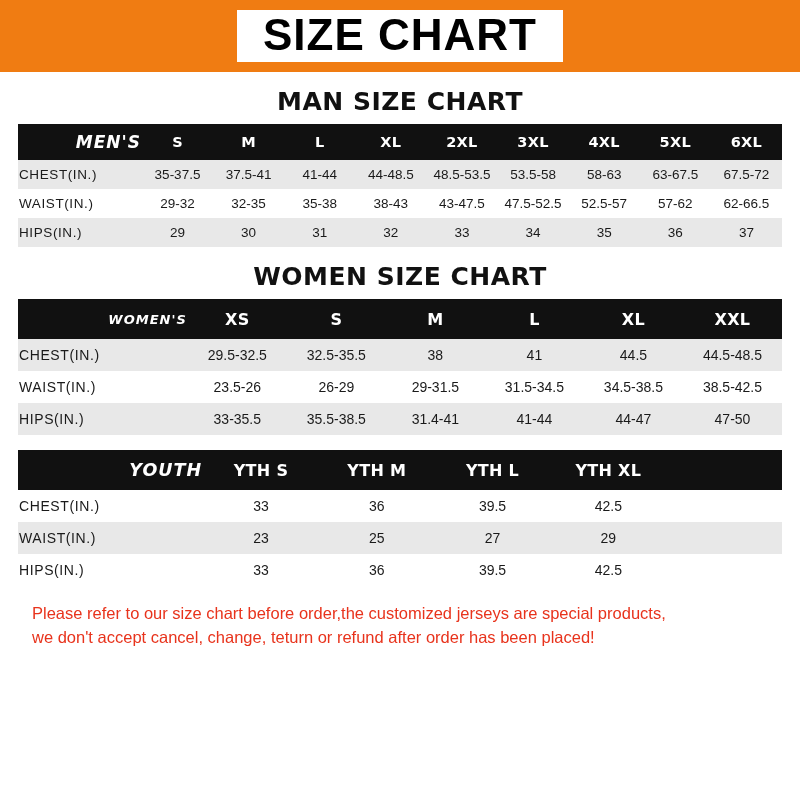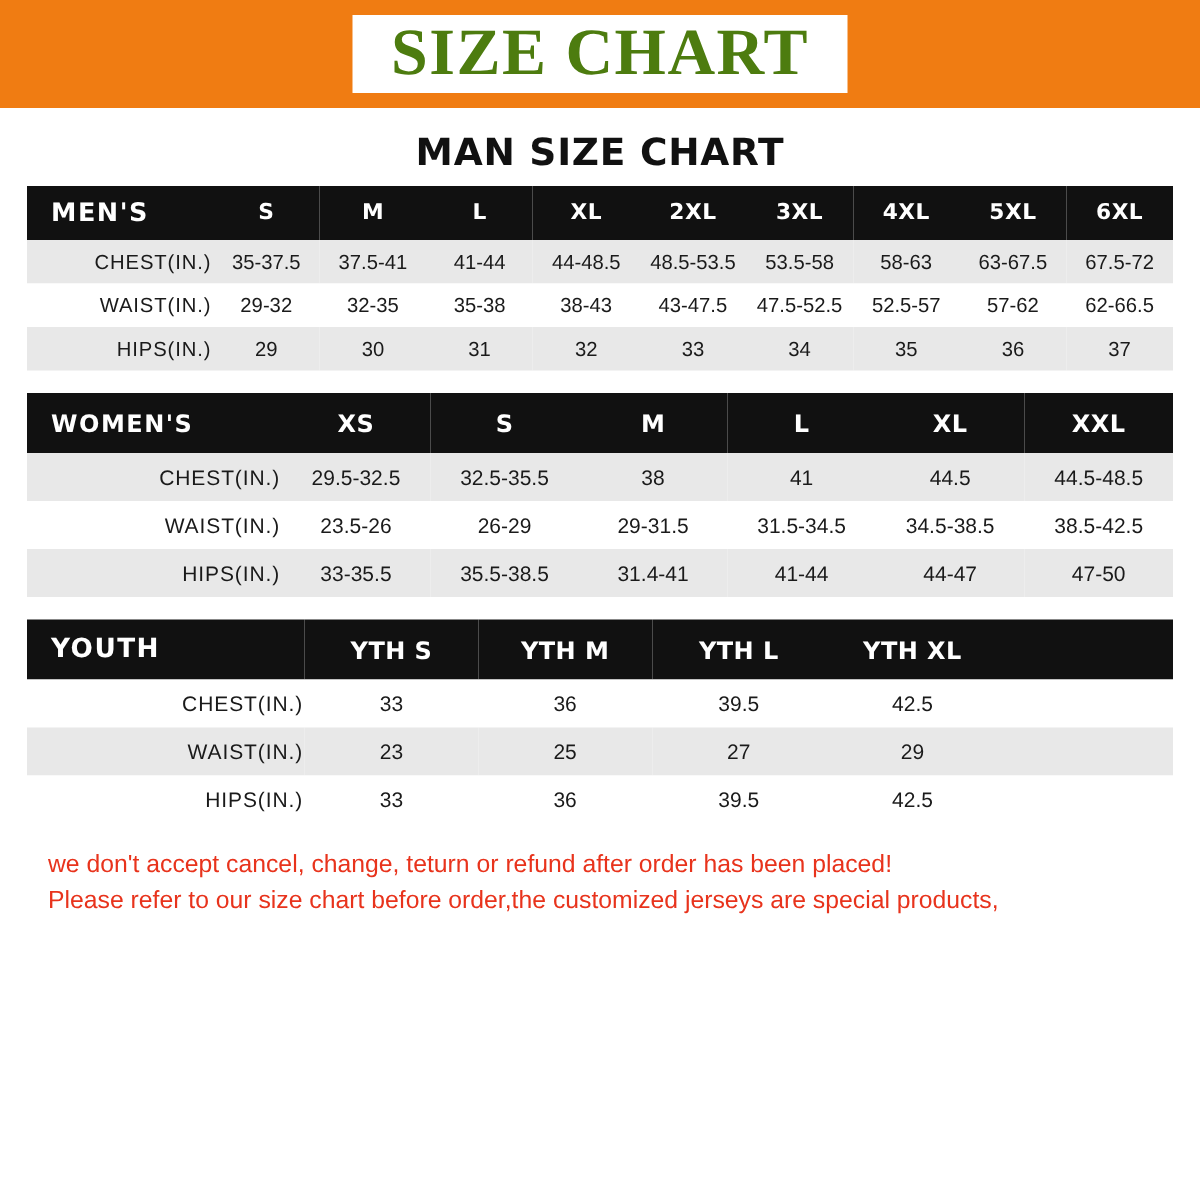--- a/index.html
+++ b/index.html
@@ -30,25 +30,25 @@
     position: relative;
   }
   .header-band .side {
     position: absolute;
     top: 0;
     bottom: 0;
     width: 28px;
     background: #F07C12;
   }
   .header-title {
-    font-family: Liberation Serif, serif;
+    font-family: Liberation Sans, sans-serif;
     font-weight: bold;
     font-size: 44px;
     letter-spacing: 1px;
-    color: #4d7c0f;
+    color: #000000;
     background: #ffffff;
     padding: 2px 26px 4px 26px;
     line-height: 1.05;
     text-align: center;
   }
   .content {
     padding: 0 18px;
     box-sizing: border-box;
   }
   .section {
@@ -74,43 +74,44 @@
     background: #111111;
     color: #ffffff;
     font-family: "DejaVu Sans", sans-serif;
     font-weight: bold;
     height: 34px;
     font-size: 14.5px;
     text-align: center;
     letter-spacing: 0.3px;
   }
   table.chart thead th.rowlabel {
-    text-align: left;
+    text-align: right;
     padding-left: 16px;
     font-size: 17px;
     letter-spacing: 1px;
+    font-style: italic;
   }
   table.chart tbody td {
     height: 27px;
     text-align: center;
     font-size: 13.5px;
     color: #1a1a1a;
     font-family: "Liberation Sans", sans-serif;
   }
   table.chart tbody td.rowlabel {
-    text-align: right;
+    text-align: left;
     letter-spacing: 0.6px;
     font-size: 13.5px;
   }
   table.chart tbody tr.light td { background: #e8e8e8; }
   table.chart tbody tr.white td { background: #ffffff; }
 
   
   .women table.chart thead th { height: 38px; font-size: 16px; }
-  .women table.chart thead th.rowlabel { font-size: 16px; }
+  .women table.chart thead th.rowlabel { font-size: 13px; }
   .women table.chart tbody td { height: 30px; font-size: 14px; }
 
   .youth table.chart thead th { height: 38px; font-size: 16px; }
   .youth table.chart thead th.rowlabel { font-size: 17.5px; }
   .youth table.chart tbody td { height: 30px; font-size: 14px; }
 
   .notice {
     margin-top: 16px;
     padding: 0 14px;
     color: #E8331C;
@@ -185,20 +186,21 @@
             <td>34</td>
             <td>35</td>
             <td>36</td>
             <td>37</td>
           </tr>
         </tbody>
       </table>
     </div>
 
     <div class="section women">
+      <div class="section-title">WOMEN SIZE CHART</div>
       <table class="chart">
         <thead>
           <tr>
             <th class="rowlabel" style="width:20%">WOMEN'S</th>
             <th>XS</th>
             <th>S</th>
             <th>M</th>
             <th>L</th>
             <th>XL</th>
             <th>XXL</th>
@@ -271,18 +273,18 @@
             <td>36</td>
             <td>39.5</td>
             <td>42.5</td>
             <td></td>
           </tr>
         </tbody>
       </table>
     </div>
 
     <div class="notice">
+      <div>Please refer to our size chart before order,the customized jerseys are special products,</div>
       <div>we don't accept cancel, change, teturn or refund after order has been placed!</div>
-      <div>Please refer to our size chart before order,the customized jerseys are special products,</div>
     </div>
 
   </div>
 </div>
 
 </body></html>

